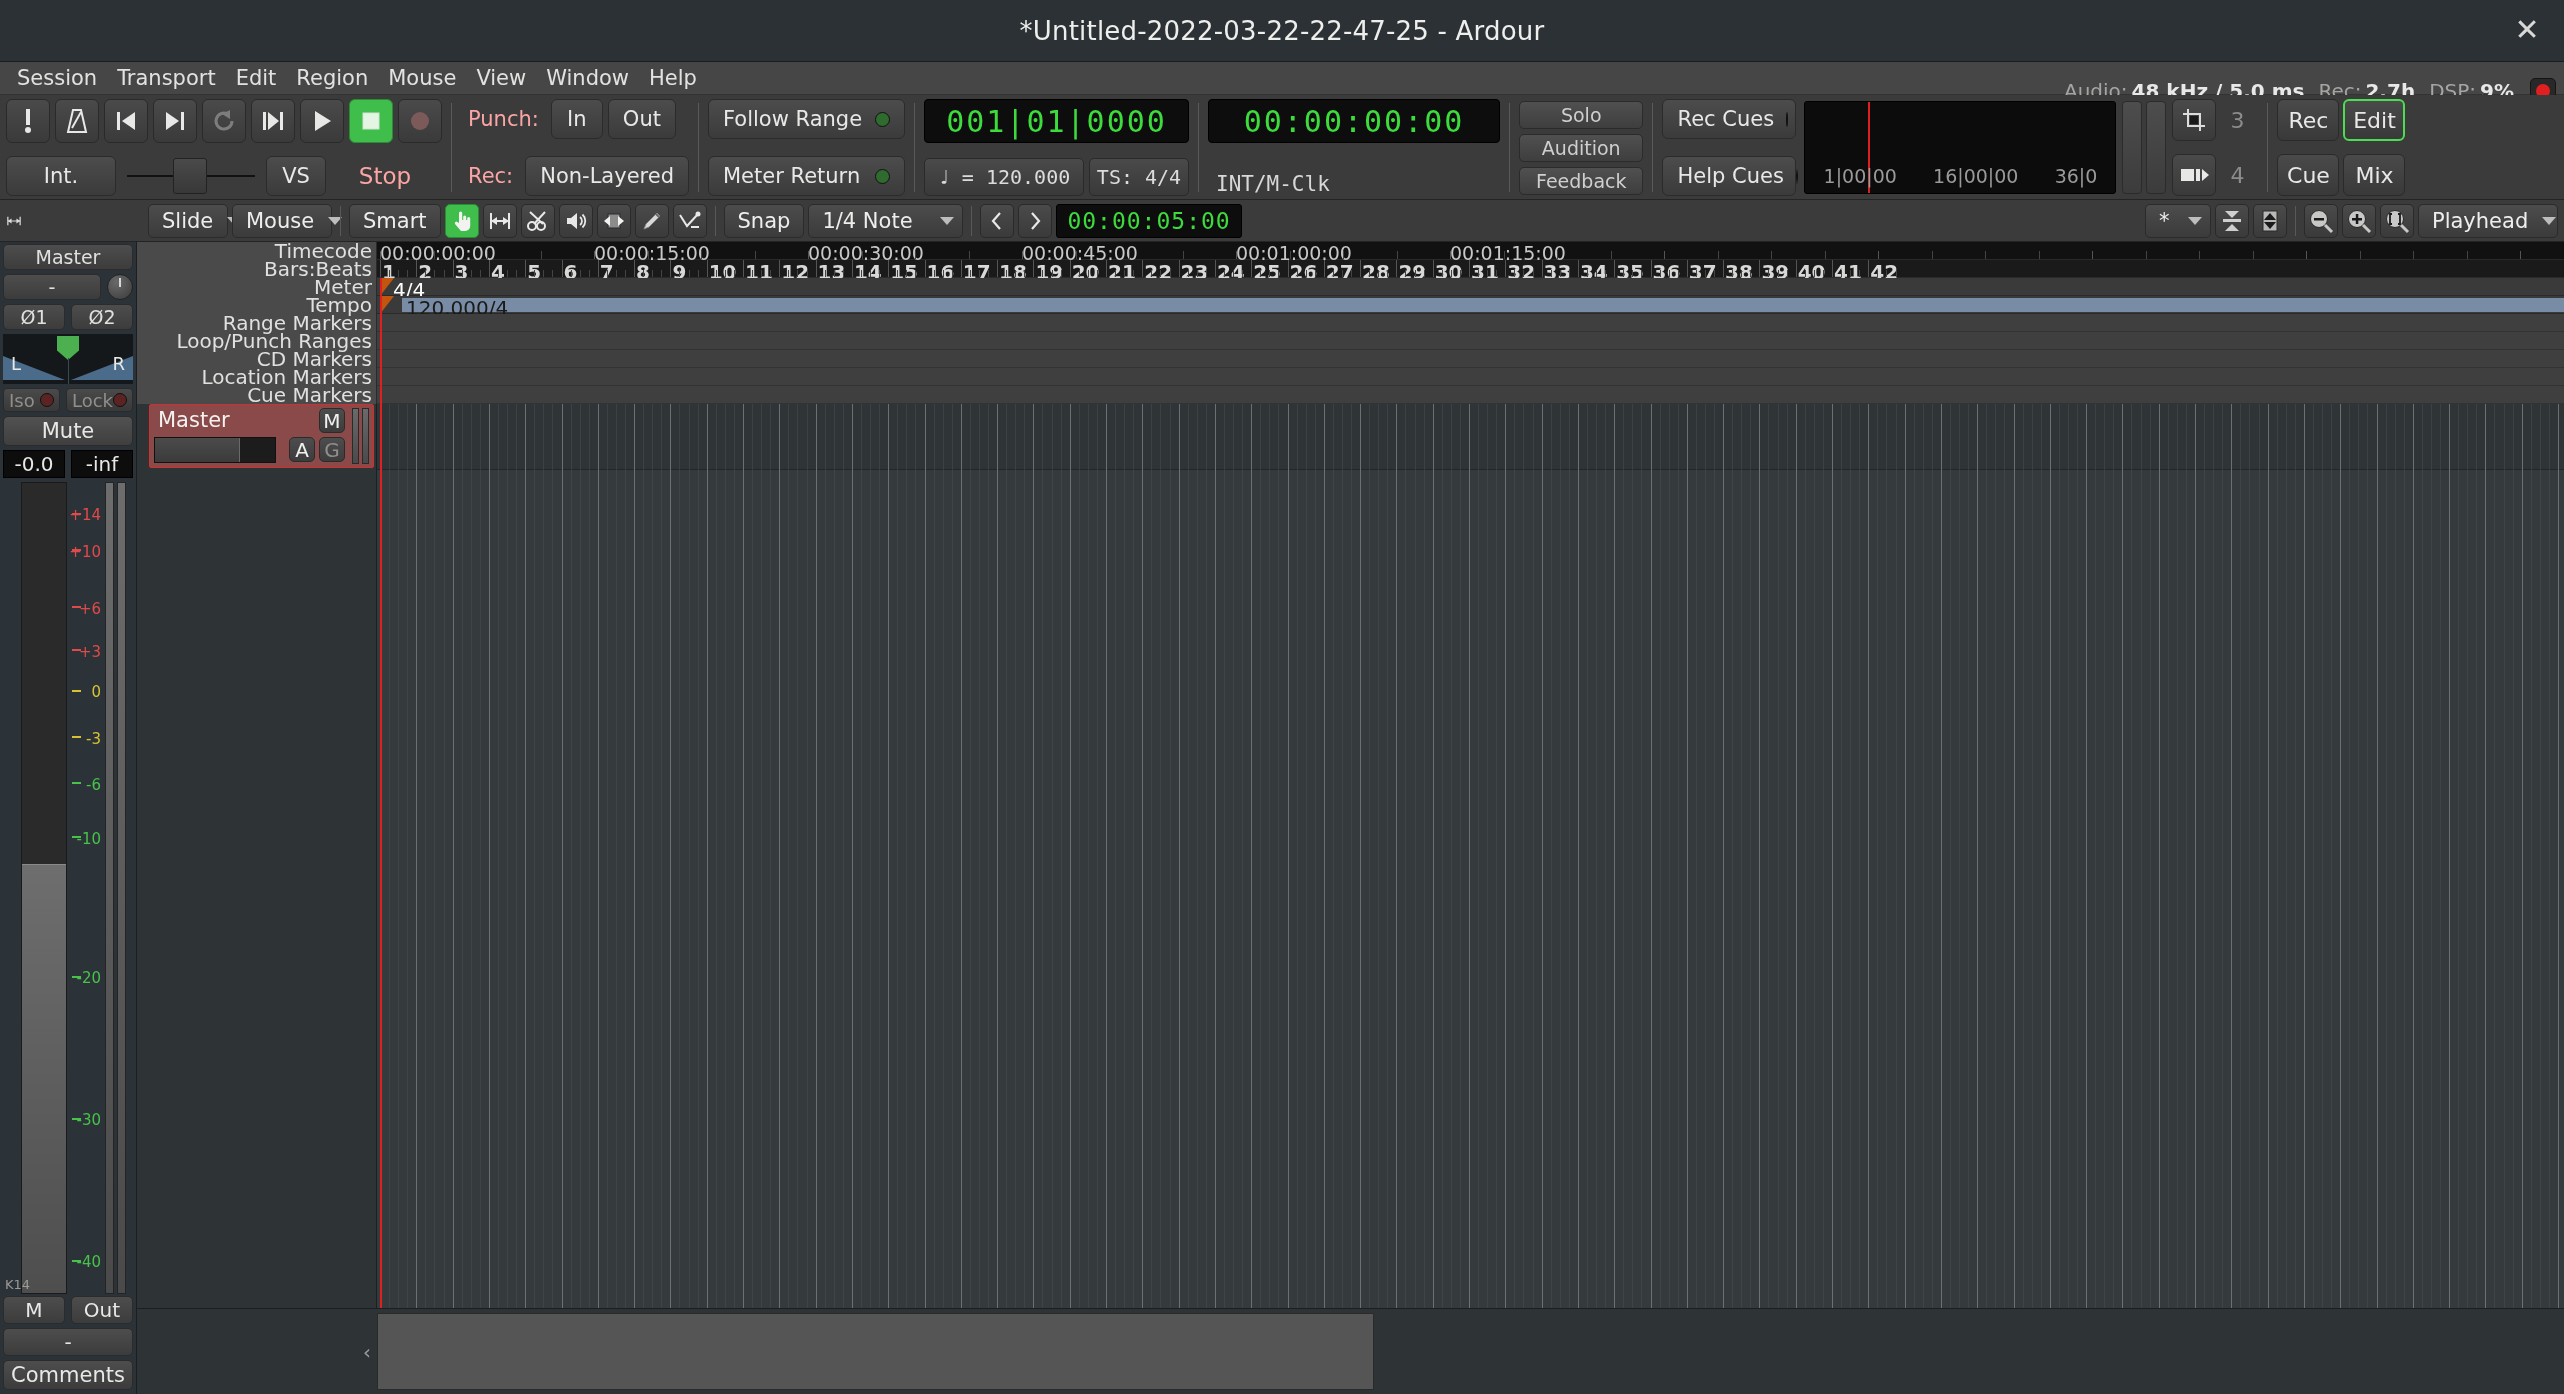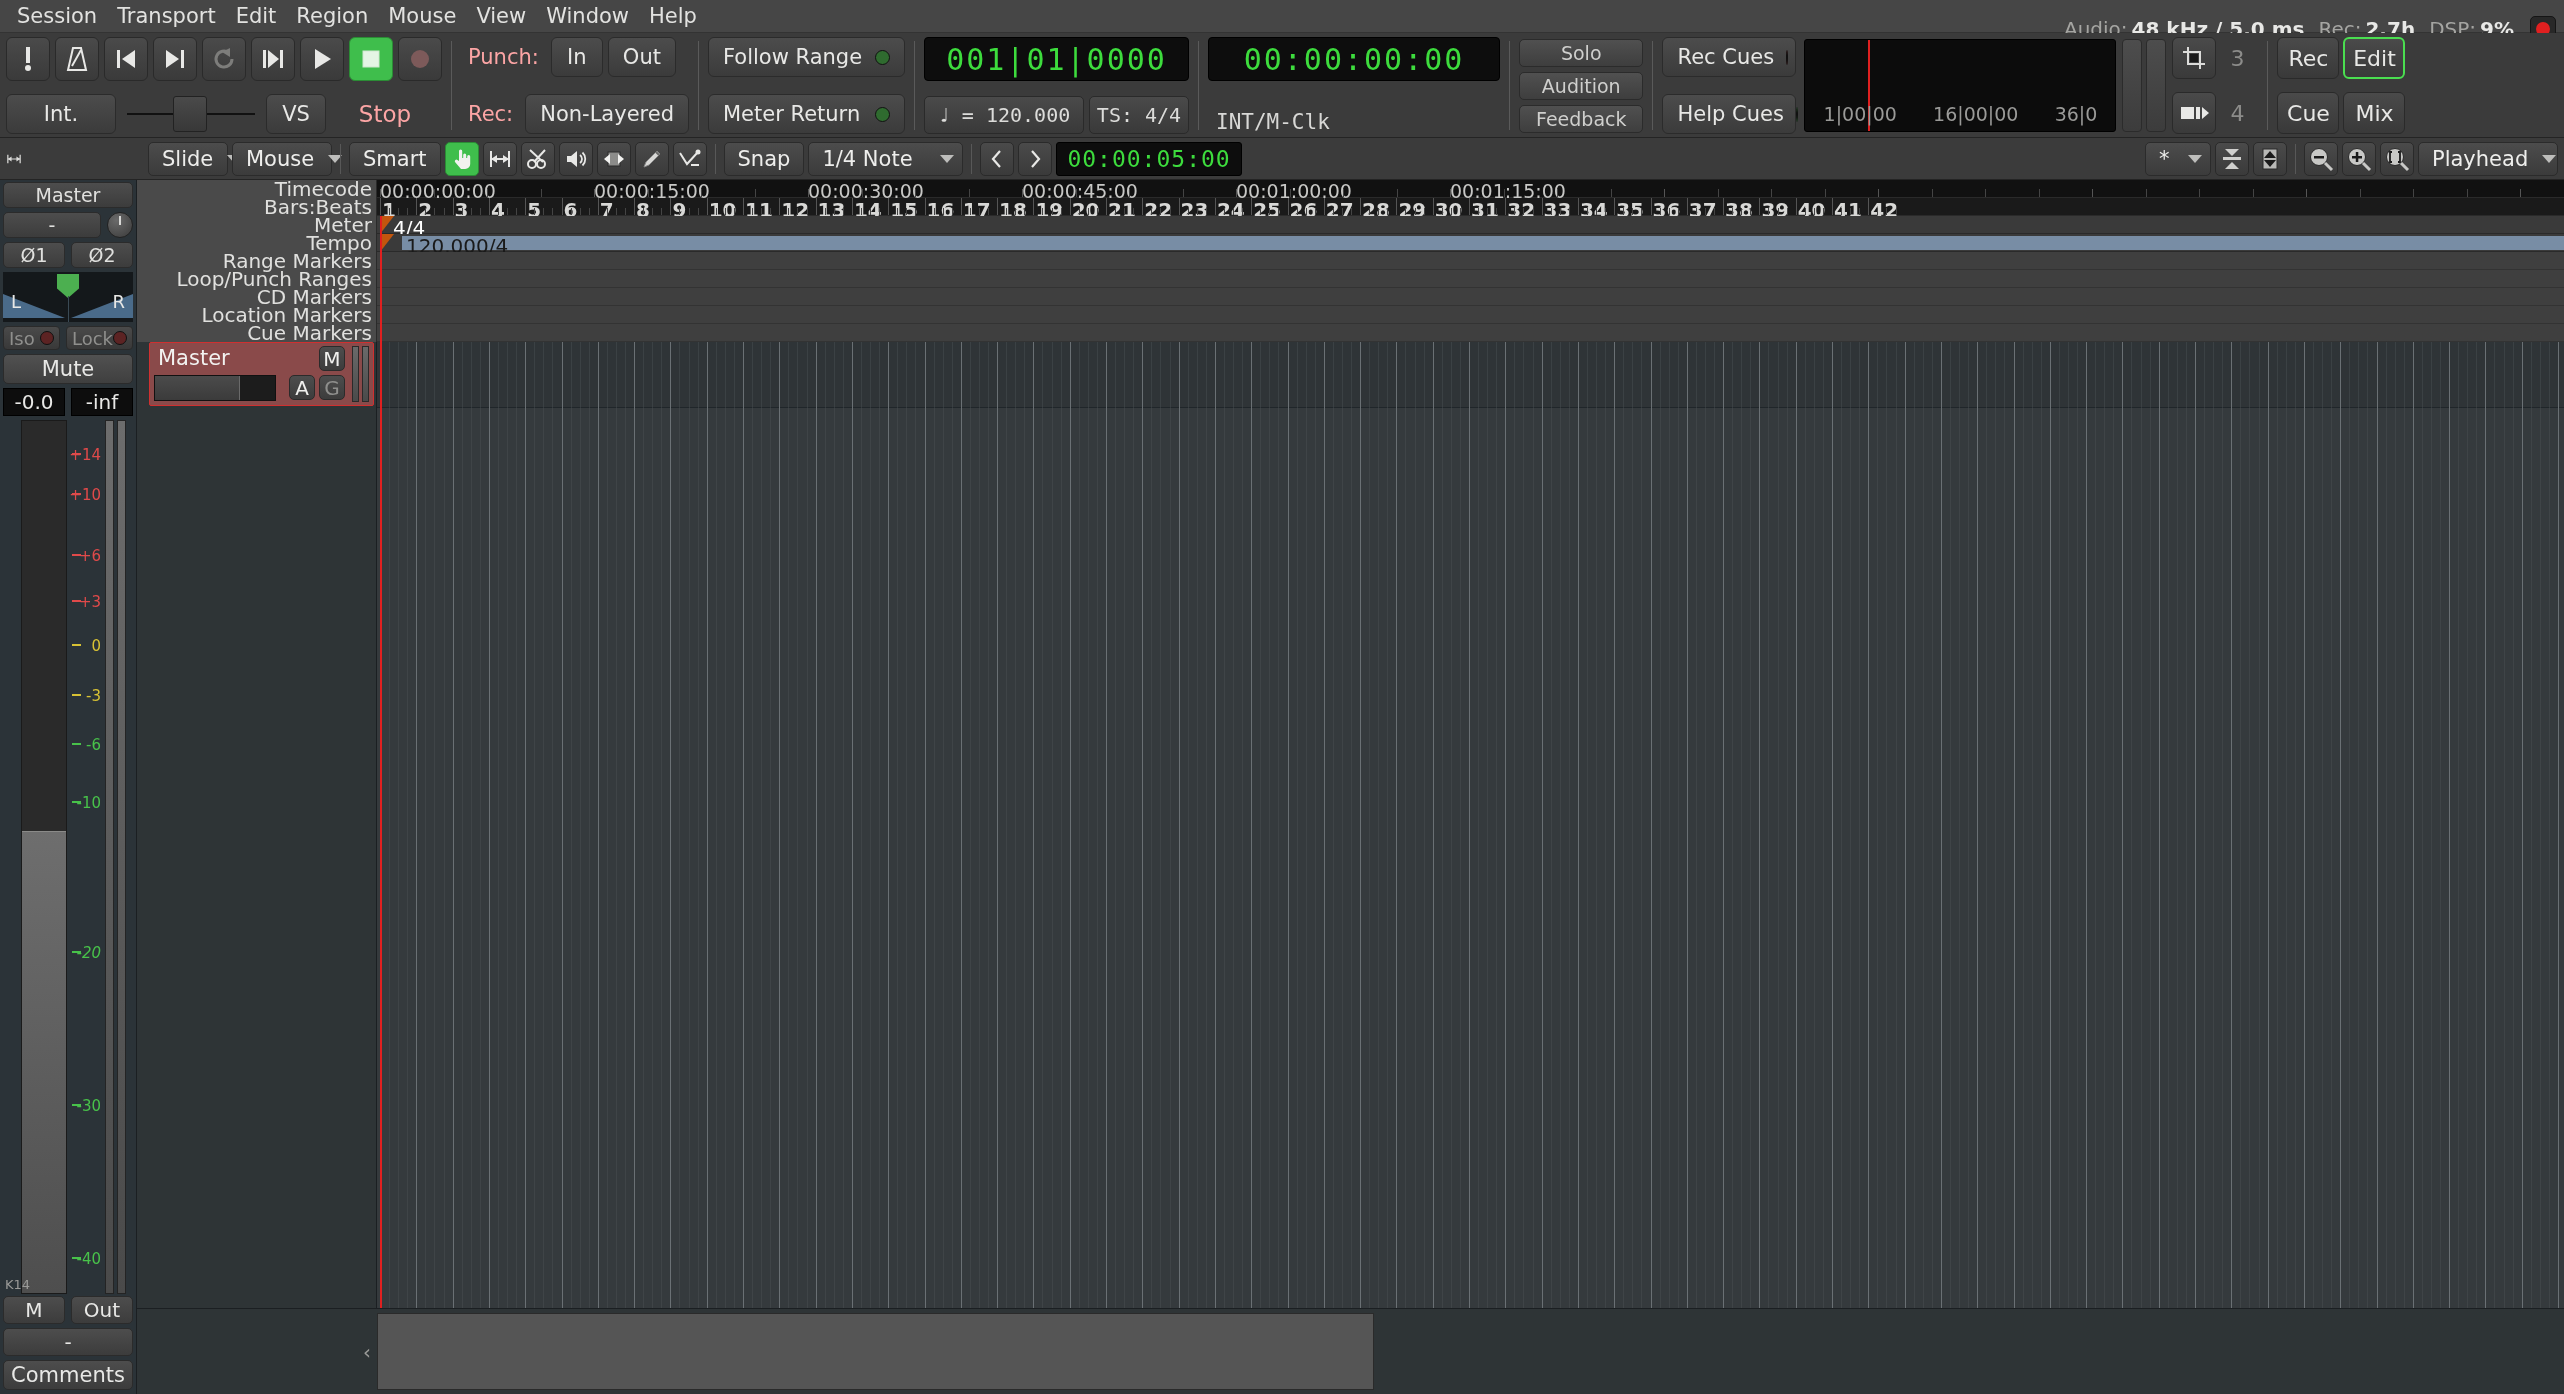--- a/index.html
+++ b/index.html
@@ -332,20 +332,24 @@
   }
   .sum-left{width:240px;flex:0 0 240px;display:flex;align-items:center;justify-content:flex-end;padding-right:6px;}
   .sum-arrow{font-size:20px;color:#9a9a98;cursor:pointer;}
   .sum-box{flex:1;background:#555;border:1px solid #2a2a2a;margin-right:1190px;}
 </style>
 </head>
 <body>
 
 <div class="app">
 
+  <div class="titlebar">
+    <div class="title">*Untitled-2022-03-22-22-47-25 - Ardour</div>
+    <div class="close">✕</div>
+  </div>
 
   <div class="menubar">
     <div class="menu-items">
       <div class="menu-item">Session</div>
       <div class="menu-item">Transport</div>
       <div class="menu-item">Edit</div>
       <div class="menu-item">Region</div>
       <div class="menu-item">Mouse</div>
       <div class="menu-item">View</div>
       <div class="menu-item">Window</div>
@@ -744,21 +748,21 @@
             <div class="tk" style="top: 19.8%; color: rgb(224, 74, 74);">+3</div>
             <div class="tick" style="top: 20.6%; background: rgb(224, 74, 74);"></div>
             <div class="tk" style="top: 24.8%; color: rgb(216, 194, 52);">0</div>
             <div class="tick" style="top: 25.6%; background: rgb(216, 194, 52);"></div>
             <div class="tk" style="top: 30.5%; color: rgb(216, 194, 52);">-3</div>
             <div class="tick" style="top: 31.3%; background: rgb(216, 194, 52);"></div>
             <div class="tk" style="top: 36.2%; color: rgb(72, 194, 74);">-6</div>
             <div class="tick" style="top: 37%; background: rgb(72, 194, 74);"></div>
             <div class="tk" style="top: 42.8%; color: rgb(72, 194, 74);">-10</div>
             <div class="tick" style="top: 43.6%; background: rgb(72, 194, 74);"></div>
-            <div class="tk" style="top: 60%; color: rgb(72, 194, 74); font-style: italic;">-20</div>
+            <div class="tk" style="top: 60%; color: rgb(72, 194, 74);">-20</div>
             <div class="tick" style="top: 60.8%; background: rgb(72, 194, 74);"></div>
             <div class="tk" style="top: 77.5%; color: rgb(72, 194, 74);">-30</div>
             <div class="tick" style="top: 78.3%; background: rgb(72, 194, 74);"></div>
             <div class="tk" style="top: 95%; color: rgb(72, 194, 74);">-40</div>
             <div class="tick" style="top: 95.8%; background: rgb(72, 194, 74);"></div>
           </div>
         <div class="meters">
           <i class="meterbar"></i>
           <i class="meterbar"></i>
         </div>

